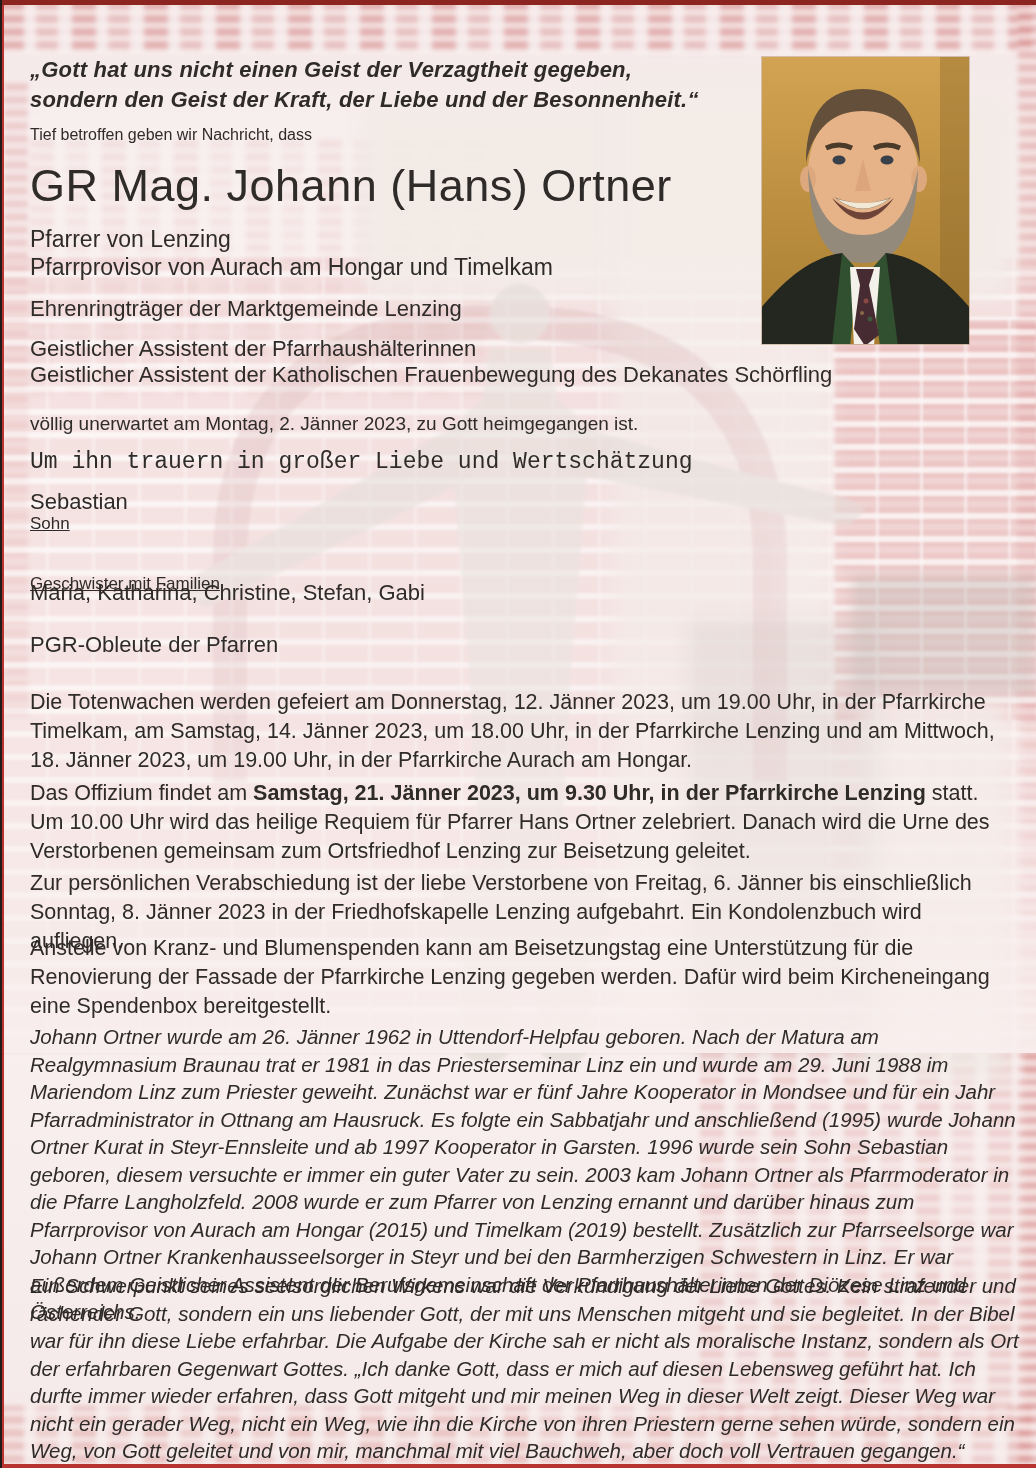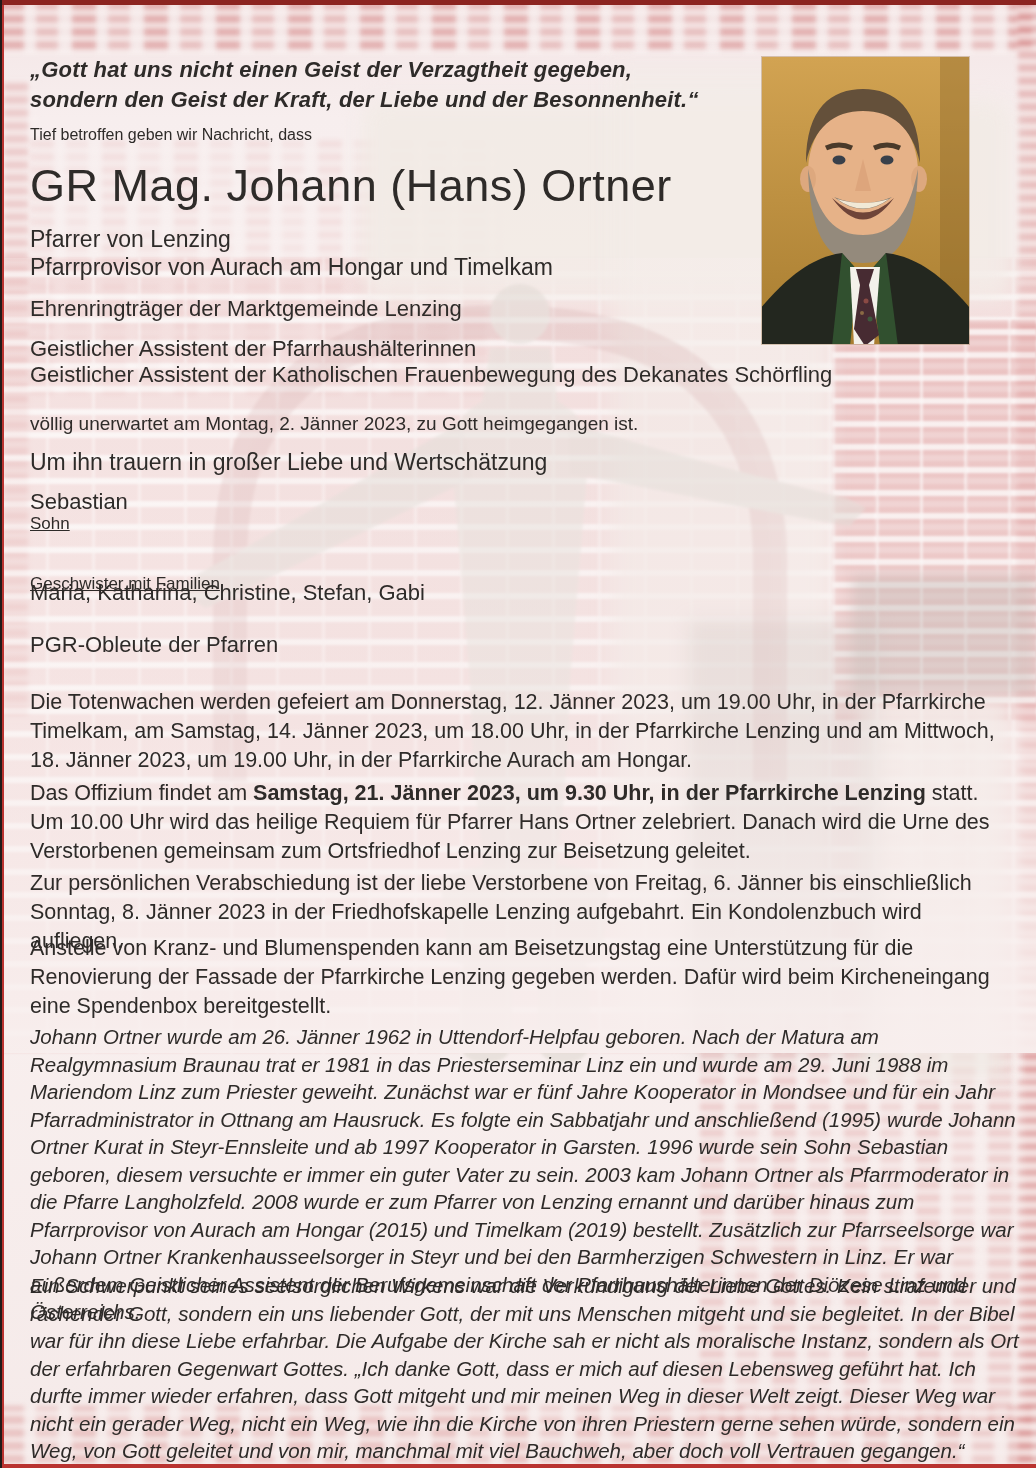--- a/index.html
+++ b/index.html
@@ -63,21 +63,21 @@
   .txt{position:absolute;left:30px;z-index:20;}
   .quote{top:55px;font-size:22px;font-style:italic;font-weight:600;line-height:30px;letter-spacing:.2px;}
   .intro{top:126px;font-size:16px;}
   .name{top:160px;font-size:45px;font-weight:400;letter-spacing:.5px;}
   .title1{top:226px;font-size:23px;}
   .title2{top:254px;font-size:23px;}
   .honor1{top:296px;font-size:22px;}
   .honor2{top:336px;font-size:22px;}
   .honor3{top:362px;font-size:22px;}
   .death{top:397px;font-size:19px;margin-top:16px;}
-  .mourn-head{top:449px;font-size:23px;}
+  .mourn-head{top:449px;font-size:23px;font-family:Liberation Mono, monospace;}
   .m-name{font-size:22px;}
   .m-sub-small{font-size:17px;text-decoration:underline;}
   .m-sub-large{font-size:22px;}
   .m1n{top:489px;} .m1s{top:514px;}
   .m2n{top:580px;} .m2s{top:574px;}
   .m3n{top:606px;} .m3s{top:632px;}
   .para{width:985px;font-size:21.5px;line-height:29px;}
   .p-toten{top:688px;}
   .p-offiz{top:779px;}
   .p-verab{top:869px;}

